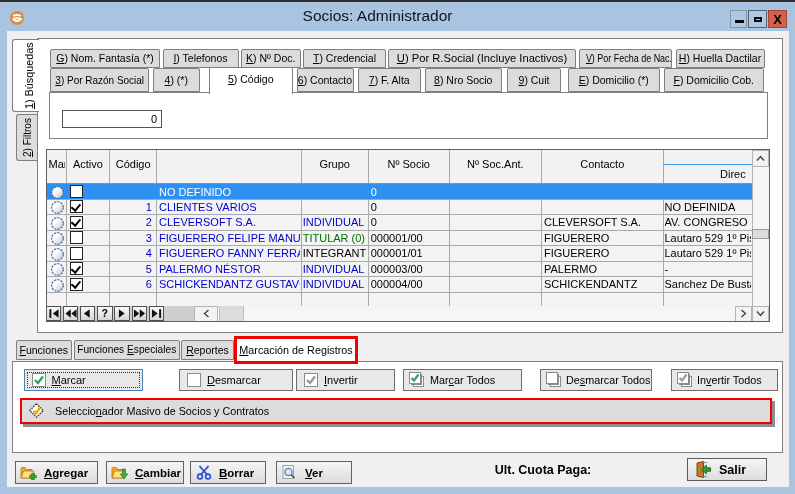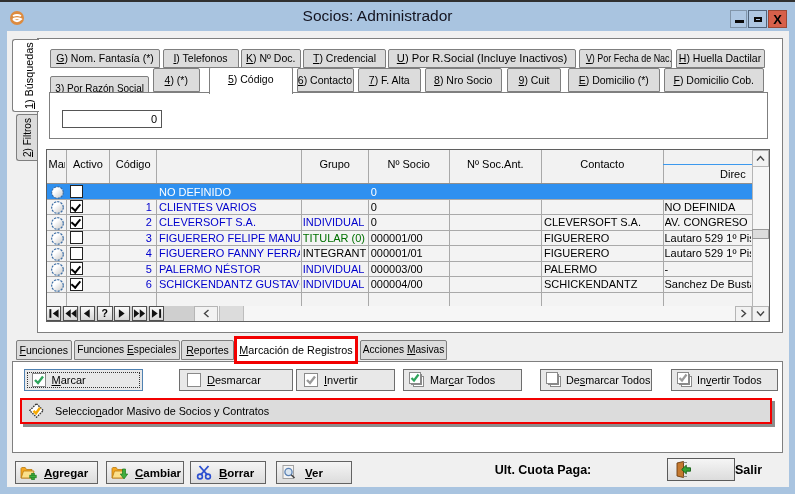--- a/index.html
+++ b/index.html
@@ -52,21 +52,21 @@
   <div class="vtab" style="left:16px;top:113.5px;width:19.5px;height:45px;"></div>
   <div class="vtxt" style="left:21.5px;top:157px;font-size:10px;"><u>2</u>) Filtros</div>
 
   <div class="tab" style="left:50px;top:49px;width:108px;height:17px;line-height:17px;"><u>G</u>) Nom. Fantasía (*)</div>
   <div class="tab" style="left:162.5px;top:49px;width:74px;height:17px;line-height:17px;"><u>I</u>) Telefonos</div>
   <div class="tab" style="left:240.5px;top:49px;width:58.5px;height:17px;line-height:17px;"><u>K</u>) Nº Doc.</div>
   <div class="tab" style="left:303px;top:49px;width:81px;height:17px;line-height:17px;"><u>T</u>) Credencial</div>
   <div class="tab" style="left:388px;top:49px;width:186px;height:17px;line-height:17px;font-size:11.2px;"><u>U</u>) Por R.Social (Incluye Inactivos)</div>
   <div class="tab" style="left:579px;top:49px;width:91px;height:17px;line-height:17px;font-size:10.2px;"><span style="display:inline-block;transform:scaleX(0.88);transform-origin:50% 50%;"><u>V</u>) Por Fecha de Nac.</span></div>
   <div class="tab" style="left:675.5px;top:49px;width:87px;height:17px;line-height:17px;"><u>H</u>) Huella Dactilar</div>
-  <div class="tab" style="left:50px;top:68px;width:96.5px;height:22px;line-height:22px;margin-top:8px;"><span style="display:inline-block;transform:scaleX(0.95);"><u>3</u>) Por Razón Social</span></div>
+  <div class="tab" style="left:50px;top:68px;width:96.5px;height:22px;line-height:22px;"><span style="display:inline-block;transform:scaleX(0.95);"><u>3</u>) Por Razón Social</span></div>
   <div class="tab" style="left:152.5px;top:68px;width:45.5px;height:22px;line-height:22px;"><u>4</u>) (*)</div>
   <div class="tab" style="left:296.5px;top:68px;width:55px;height:22px;line-height:22px;"><u>6</u>) Contacto</div>
   <div class="tab" style="left:357.5px;top:68px;width:61.5px;height:22px;line-height:22px;"><u>7</u>) F. Alta</div>
   <div class="tab" style="left:425px;top:68px;width:74.5px;height:22px;line-height:22px;"><u>8</u>) Nro Socio</div>
   <div class="tab" style="left:507px;top:68px;width:52px;height:22px;line-height:22px;"><u>9</u>) Cuit</div>
   <div class="tab" style="left:568px;top:68px;width:89.5px;height:22px;line-height:22px;"><u>E</u>) Domicilio (*)</div>
   <div class="tab" style="left:663.5px;top:68px;width:98.5px;height:22px;line-height:22px;"><u>F</u>) Domicilio Cob.</div>
 
   <div class="panel" style="left:48.5px;top:92px;width:717.5px;height:45px;"></div>
 
@@ -278,21 +278,20 @@
         <svg width="9" height="9" viewBox="0 0 9 9">
           <path d="M1 2.5 L4.5 6.5 L8 2.5" stroke="#444" stroke-width="1.4" fill="none"></path>
         </svg>
       </div>
     <div class="abs" style="left:704.7px;top:79.0px;width:17.299999999999955px;height:10px;background:#dcdcdc;border:1px solid #9a9a9a;box-sizing:border-box;"></div>
   </div>
 
   <div class="tab" style="left:15.5px;top:340px;width:54.5px;height:18px;line-height:18px;font-size:10.5px;"><u>F</u>unciones</div>
   <div class="tab" style="left:73.5px;top:340px;width:104.5px;height:18px;line-height:18px;font-size:10.2px;">Funciones <u>E</u>speciales</div>
   <div class="tab" style="left:181px;top:340px;width:51px;height:18px;line-height:18px;font-size:10.5px;"><u>R</u>eportes</div>
-  <div class="tab" style="left:360px;top:340px;width:85px;height:18px;line-height:18px;font-size:10.2px;">Acciones <u>M</u>asivas</div>
 
   <div class="panel" style="left:12px;top:360.5px;width:769px;height:90.5px;"></div>
 
   <div class="abs" style="left:234px;top:336px;width:124px;height:28px;background:#fff;border:3px solid #f20000;box-sizing:border-box;font-size:10.8px;text-align:center;line-height:22px;"><u>M</u>arcación de Registros</div>
 
   <div class="mbtn" style="left:23.5px;width:119.5px;border:1px solid #4f81b1;">
     <div style="position:absolute;left:2px;top:2px;right:2px;bottom:2px;border:1px dotted #333;"></div>
     <span style="margin-left:7px;width:14px;height:14px;"><svg width="14" height="14" viewBox="0 0 14 14">
           <rect x="0.5" y="0.5" width="13" height="13" fill="#fff" stroke="#8a8a8a"></rect>
           <path d="M3 7 L6 10 L11 3.5" stroke="#2fa45c" stroke-width="2.4" fill="none"></path>
@@ -380,21 +379,21 @@
     </div>
   <div class="bbtn" style="left:276px;width:76px;">
       <span style="margin-left:5px;width:15px;height:15px;"><svg width="15" height="15" viewBox="0 0 15 15">
 <rect x="1" y="0.5" width="10.5" height="13" fill="#f4f4f4" stroke="#9a9a9a" stroke-width="0.9"></rect>
 <circle cx="6.5" cy="7" r="3.6" fill="#cfe0f0" fill-opacity="0.7" stroke="#5b82b5" stroke-width="1.3"></circle>
 <path d="M9.2 9.7 L12.5 13" stroke="#444" stroke-width="1.6"></path>
 </svg></span>
       <span style="margin-left:8px;"><u>V</u>er</span>
     </div>
   <div class="abs" style="left:433px;top:462.5px;width:220px;text-align:center;font-size:12.5px;font-weight:bold;">Ult. Cuota Paga:</div>
-  <div class="bbtn" style="left:667px;top:458px;width:68px;height:23px;border:1px solid #5a5a5a;gap:36px;">
+  <div class="bbtn" style="left:687px;top:458px;width:80px;height:23px;border:1px solid #5a5a5a;">
       <span style="margin-left:5px;width:20px;height:17px;"><svg width="20" height="17" viewBox="0 0 20 17">
 <path d="M4 2 L10.5 0.5 L10.5 16.5 L4 15 Z" fill="#c4792f" stroke="#6e3d10" stroke-width="0.9"></path>
 <path d="M10.5 1.5 L14 1.5 M10.5 15.5 L14 15.5" stroke="#8a8a8a" stroke-width="1"></path>
 <path d="M17.5 6.8 h-4.2 v-2.6 l-4.6 4.3 4.6 4.3 v-2.6 h4.2 Z" fill="#35a435" stroke="#156015" stroke-width="0.9"></path>
 </svg></span>
       <span style="margin-left:6px;font-size:12.5px;">Salir</span>
     </div>
 </div>
 
 </body></html>

